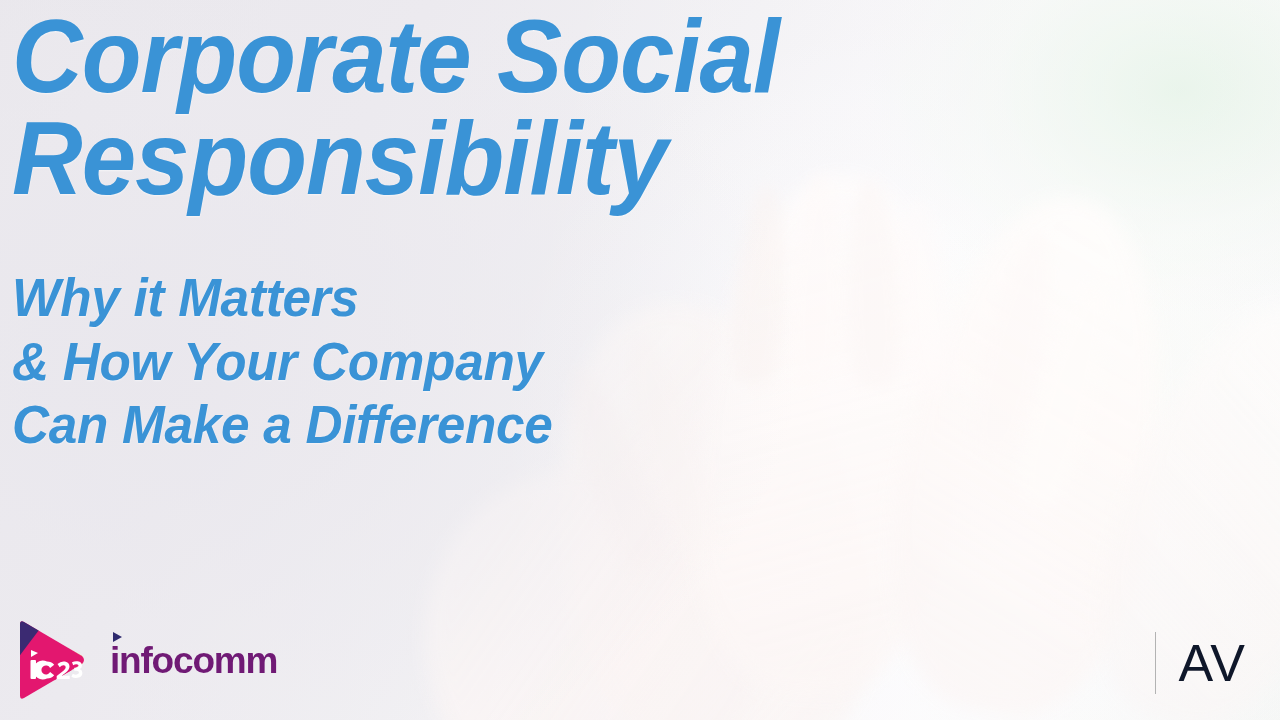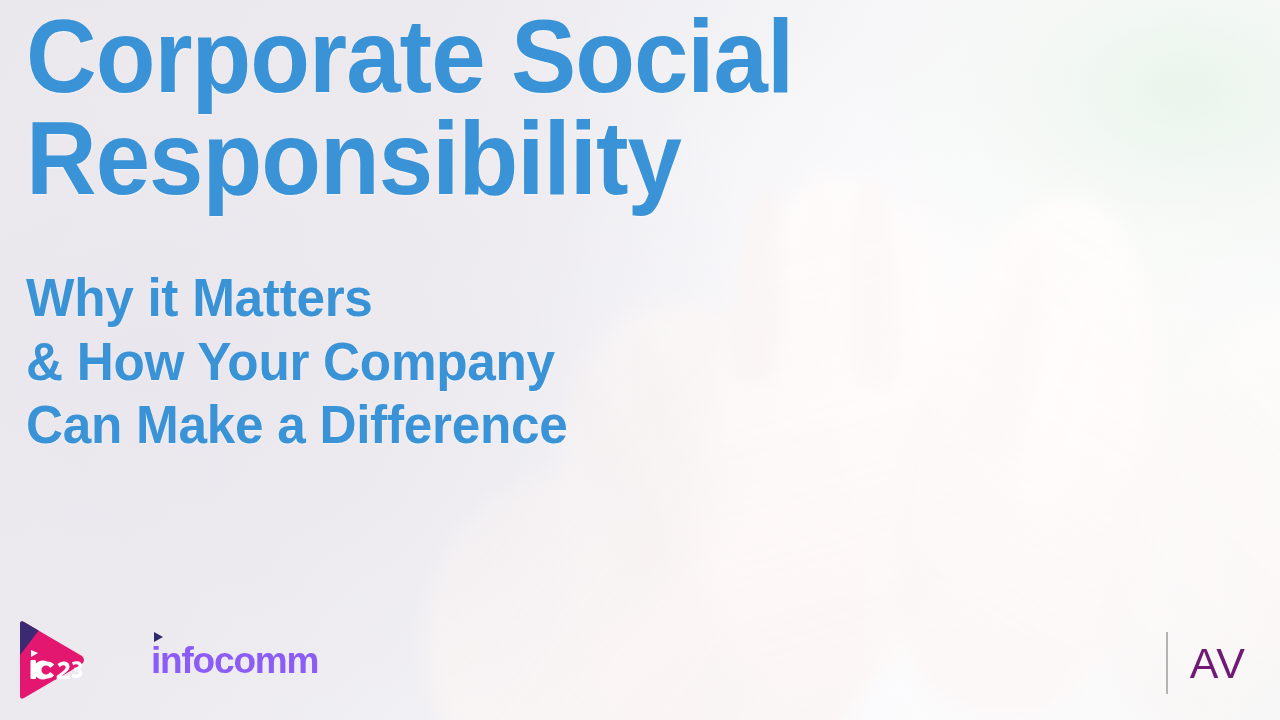--- a/index.html
+++ b/index.html
@@ -96,23 +96,24 @@
   .bg-vignette {
     position: absolute;
     inset: 0;
     background: radial-gradient(ellipse 900px 620px at 150px 360px, rgba(233,231,237,0.85) 0%, rgba(236,234,239,0.55) 42%, rgba(240,239,243,0.0) 72%);
     pointer-events: none;
   }
 
   
   .text-block {
     position: absolute;
-    left: 26px;
+    left: 12px;
     top: 6px;
     width: 980px;
+    font-style: italic;
   }
 
   .title {
     margin: 0;
     color: #3a93d6;
     font-family: "Liberation Sans Narrow", "Liberation Sans", sans-serif;
     font-size: 104px;
     font-weight: bold;
     line-height: 0.98;
     letter-spacing: -1px;
@@ -151,25 +152,24 @@
     position: relative;
     width: 74px;
     height: 84px;
   }
   .ic-mark svg { display: block; }
 
   .infocomm-word {
     font-family: "Liberation Sans", sans-serif;
     font-size: 37px;
     font-weight: bold;
-    color: #8b5cf6;
+    color: #701a75;
     letter-spacing: -1.2px;
     position: relative;
     line-height: 1;
-    margin-left: 41px;
   }
   .ic-word-dot {
     position: absolute;
     left: 3px;
     top: -10px;
     width: 0;
     height: 0;
     border-left: 9px solid #2e2a6e;
     border-top: 5px solid transparent;
     border-bottom: 5px solid transparent;
@@ -209,23 +209,23 @@
     left: 1px;
   }
   .lg-divider {
     width: 1.5px;
     height: 62px;
     background: #b3b3b3;
     margin: 0 6px 4px 6px;
   }
   .lg-av {
     font-family: "Liberation Sans", sans-serif;
-    font-size: 43px;
+    font-size: 52px;
     font-weight: normal;
-    color: #701a75;
+    color: #0f172a;
     letter-spacing: 1px;
     line-height: 1;
     padding-bottom: 4px;
   }
 </style>
 </head>
 <body>
 
 <div id="slide">
 

